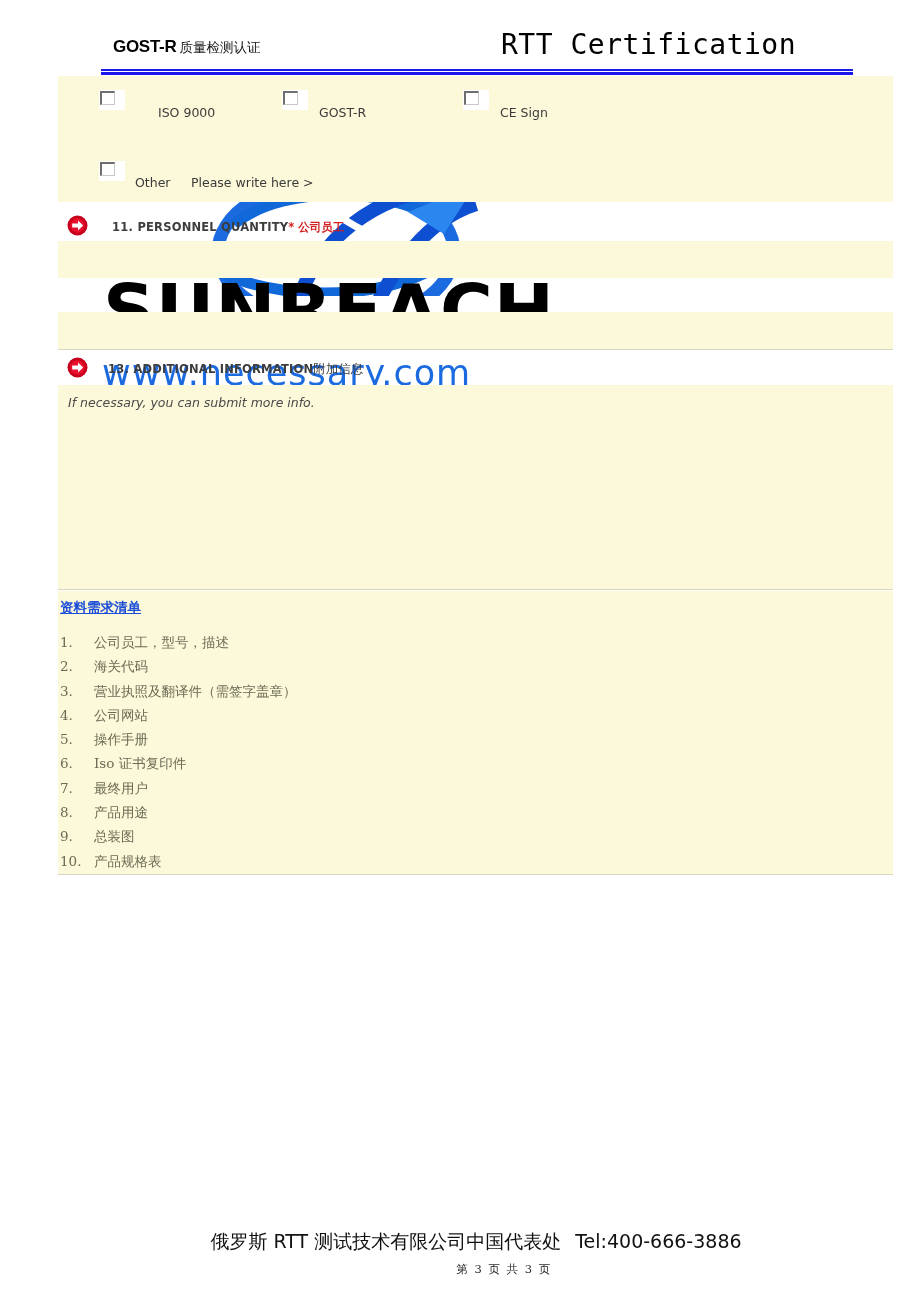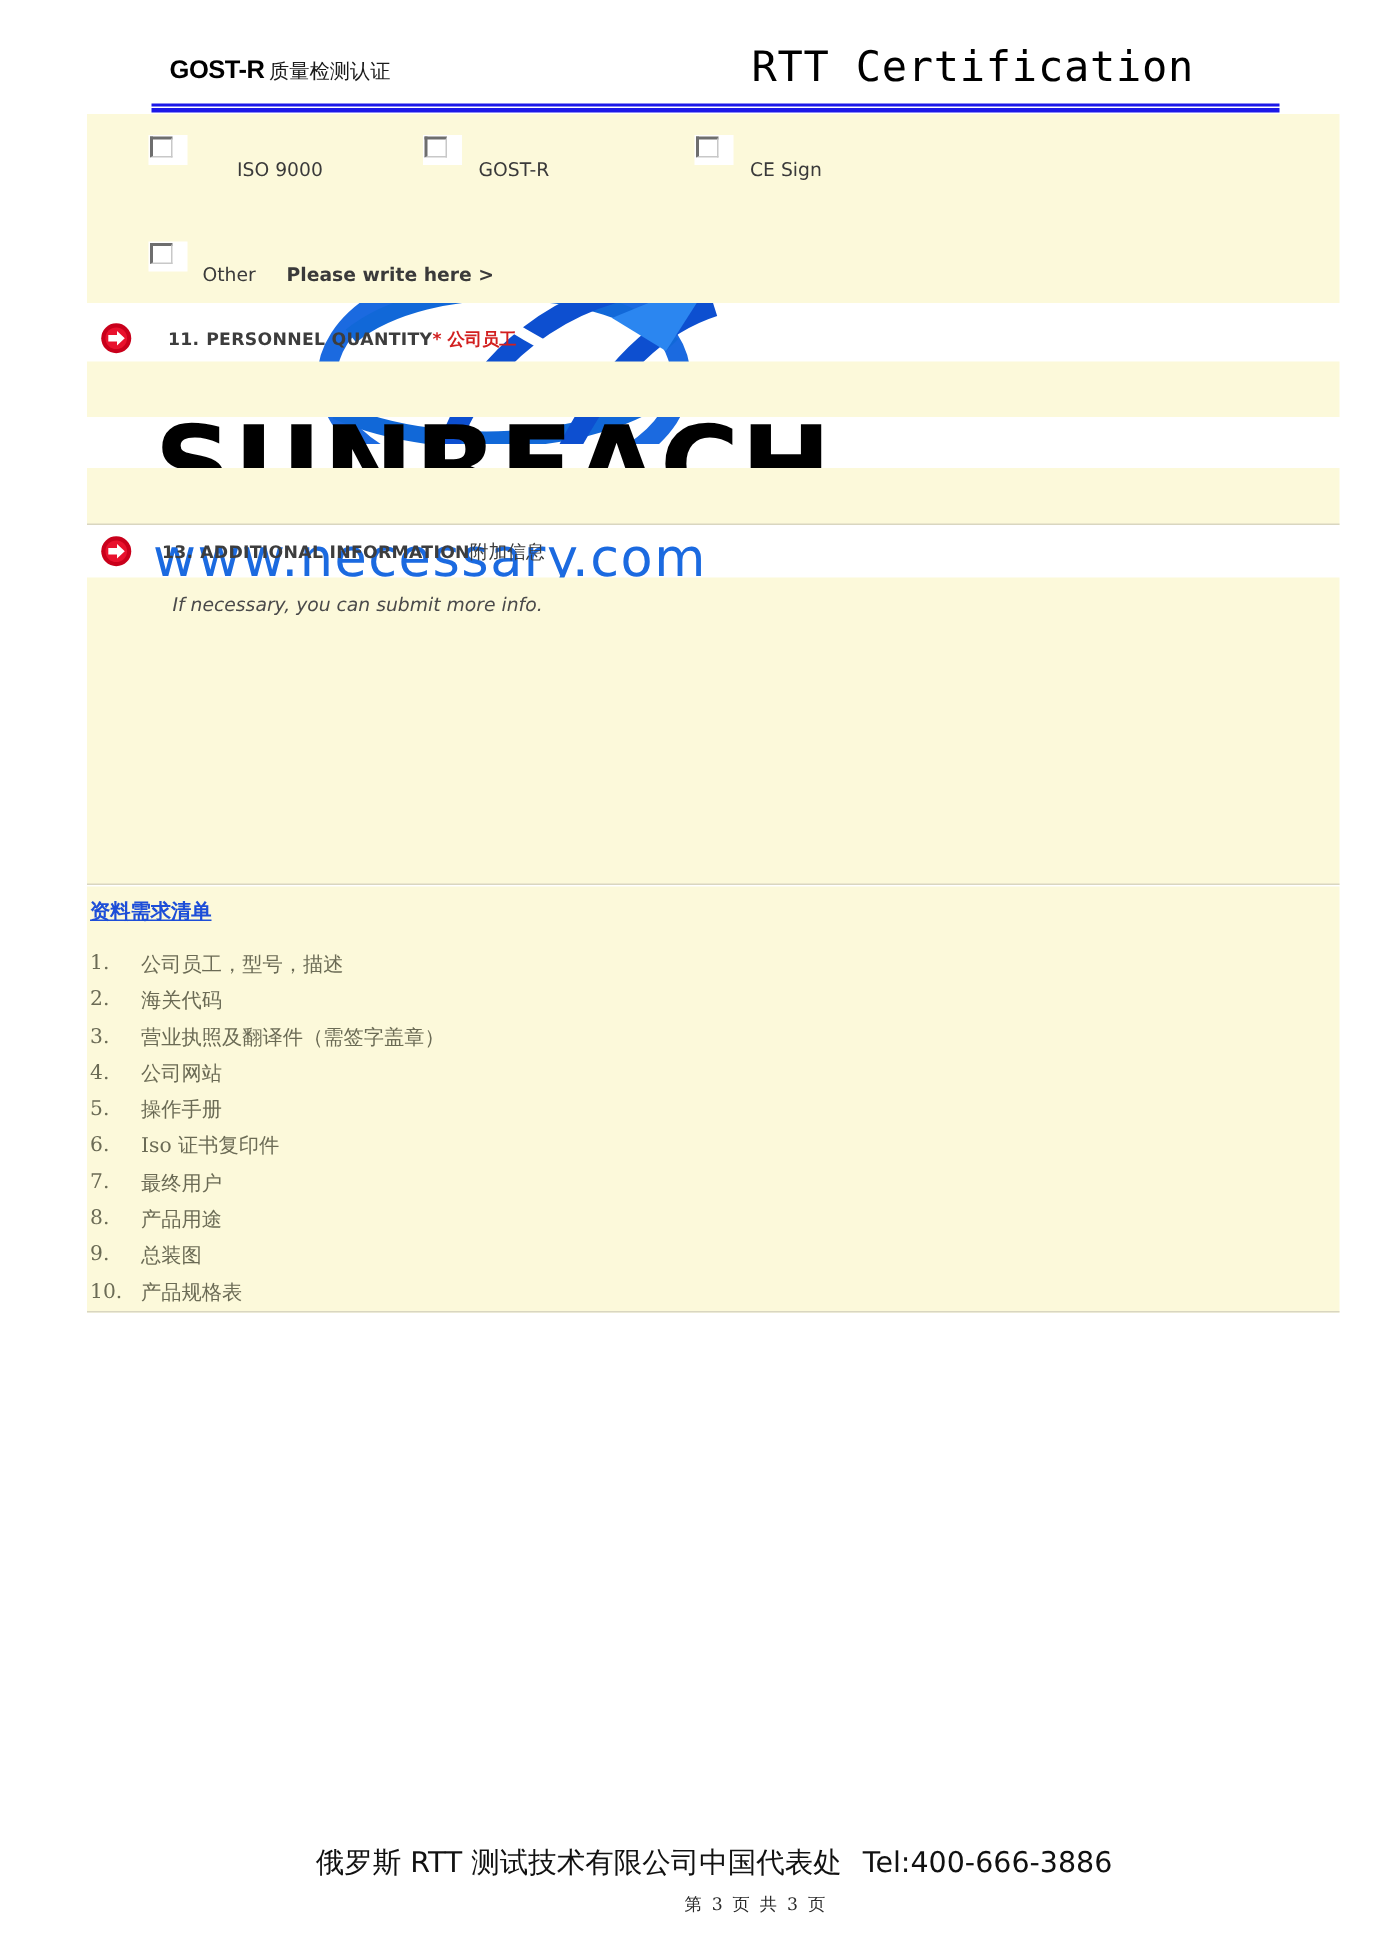--- a/index.html
+++ b/index.html
@@ -343,21 +343,21 @@
 
   <div class="cbox" style="left:447px; top:90px;">
     <div class="glyph"></div>
   </div>
   <div class="cb-label" style="left:484px; top:105px;">CE Sign</div>
 
   <div class="cbox" style="left:83px; top:161px;">
     <div class="glyph"></div>
   </div>
   <div class="cb-label" style="left:119px; top:175px;">Other</div>
-  <div class="cb-label" style="left:175px; top:175px;font-weight:bold;">Please write here &gt;</div>
+  <div class="cb-label" style="left:175px; top:175px;">Please write here &gt;</div>
 
   <div class="sec-head" style="top:210px;">
     <div class="arrow-icon">
       <svg viewBox="0 0 21 21" width="21" height="21" xmlns="http://www.w3.org/2000/svg">
         <circle cx="10.5" cy="10.5" r="10" fill="#c9001b"></circle>
         <circle cx="10.5" cy="10.5" r="7.2" fill="#e8112d"></circle>
         <path d="M5.2 8.4 L11 8.4 L11 5.6 L16.2 10.5 L11 15.4 L11 12.6 L5.2 12.6 Z" fill="#ffffff"></path>
       </svg>
     </div>
     <div class="sec-title">
@@ -384,21 +384,21 @@
     </div>
     <div class="sec-title" style="left:50px;">
       <span class="en">13.</span>
       <span class="en">ADDITIONAL INFORMATION</span><span class="cn-dark">附加信息</span>
     </div>
   </div>
 
   <div class="band cream" style="top:385px; height:205px;">
     <div class="hairline-bottom"></div>
   </div>
-  <div class="hint" style="left:52px; top:395px;margin-left:47px;">If necessary, you can submit more info.</div>
+  <div class="hint" style="left:52px; top:395px;">If necessary, you can submit more info.</div>
 
   <div class="band cream" style="top:591px; height:284px;">
     <div class="hairline-bottom"></div>
   </div>
 
   <div class="req-title">资料需求清单</div>
 
   <div class="req-list">
     <div class="req-item">
       <span class="num">1.</span>

